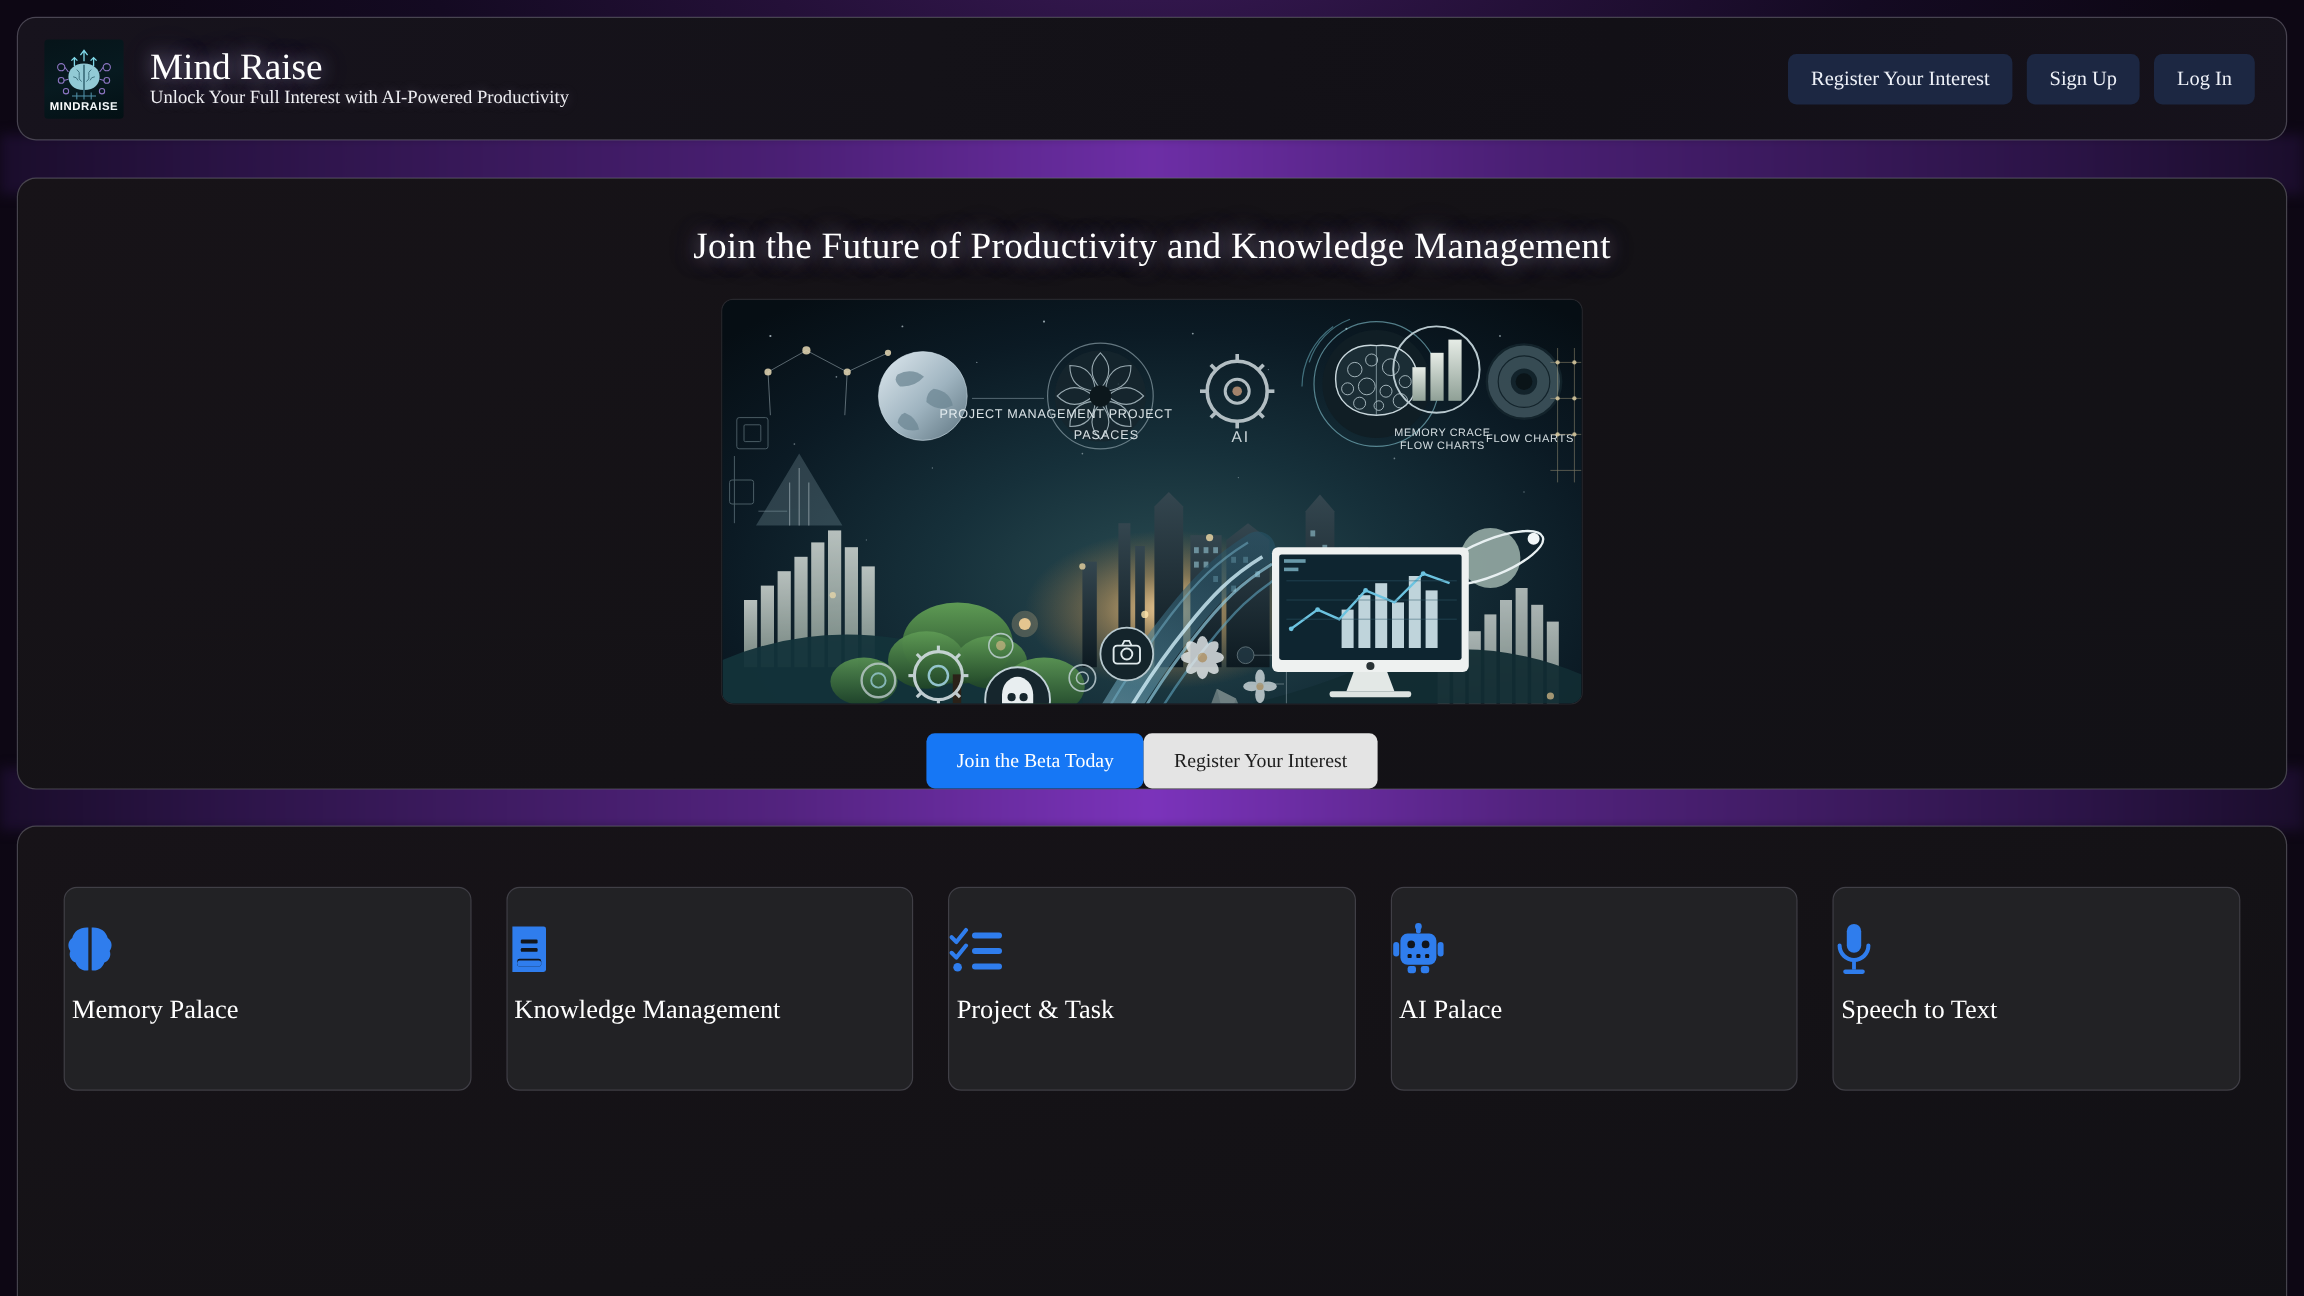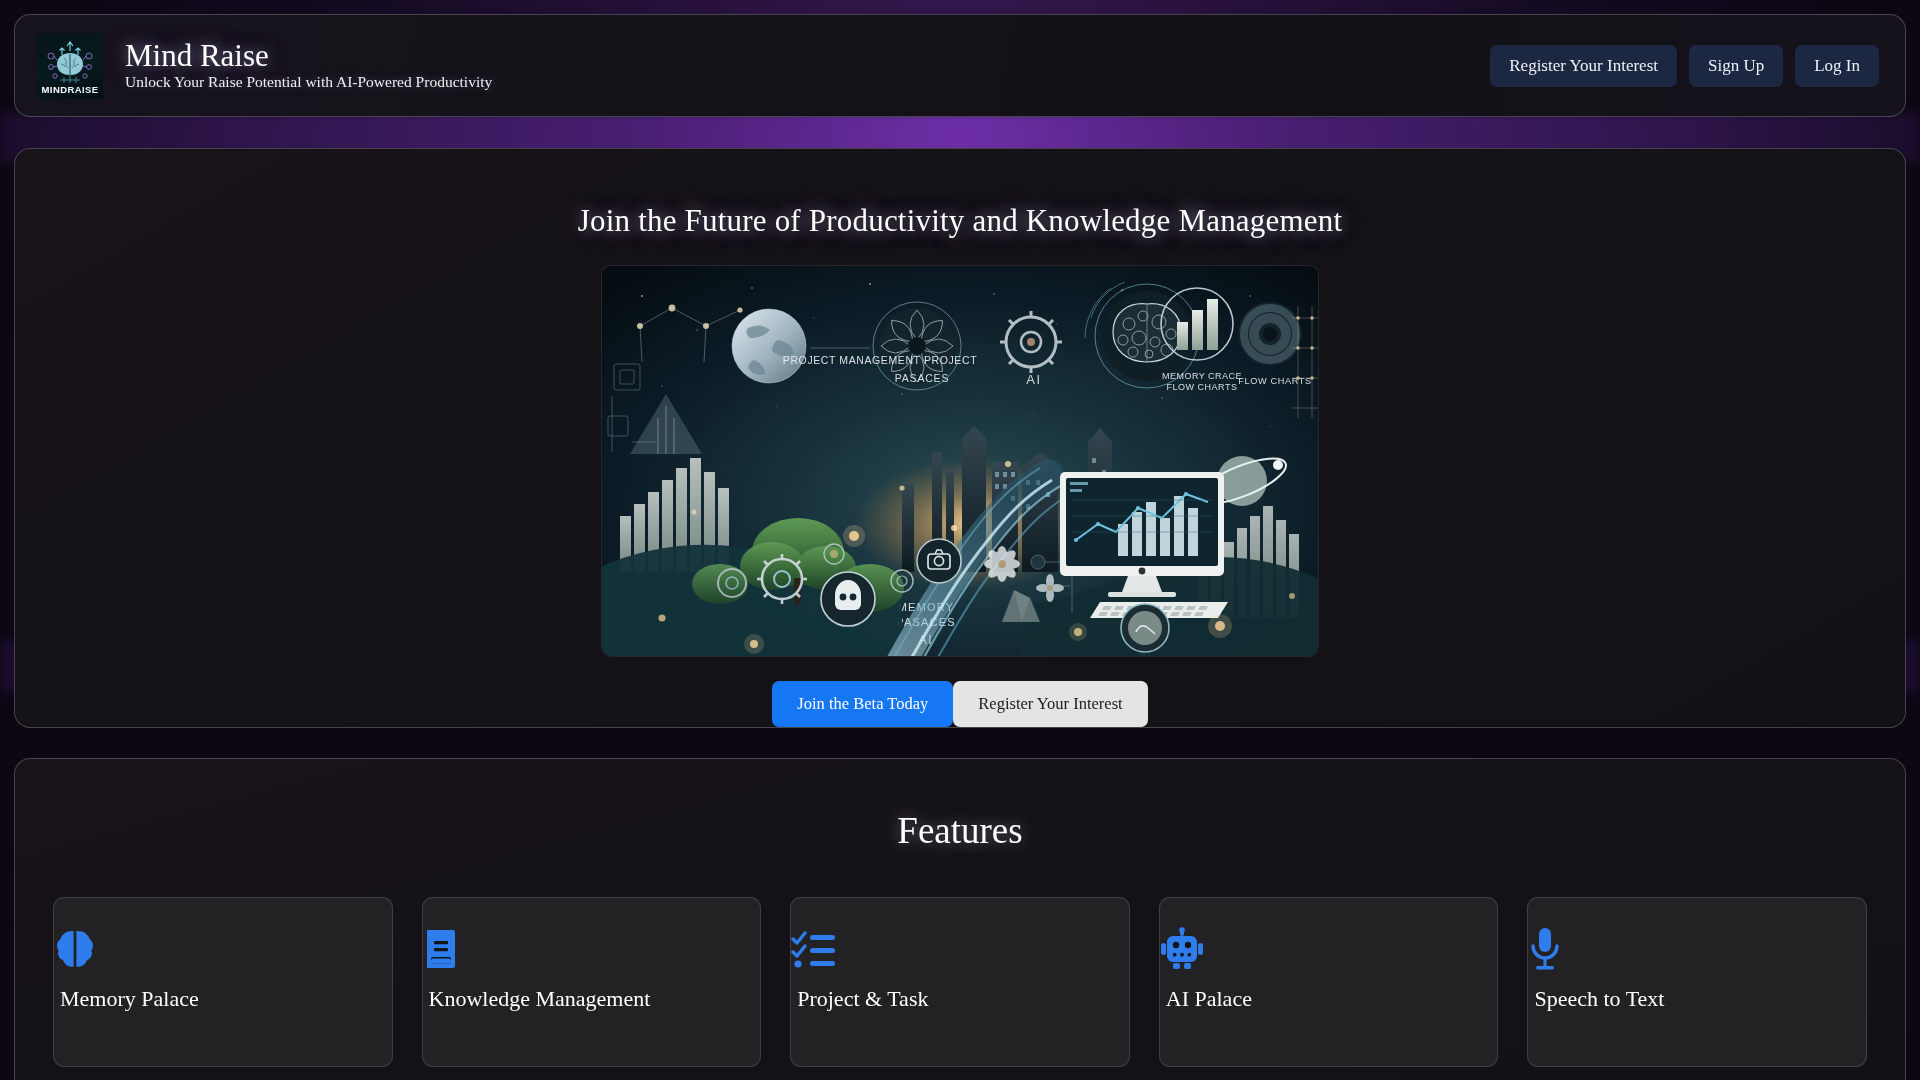--- a/index.html
+++ b/index.html
@@ -103,25 +103,25 @@
     font-family: "Liberation Serif", "DejaVu Serif", serif;
     font-size: 17px;
     padding: 11px 19px;
     cursor: pointer;
     white-space: nowrap;
   }
 
   
   .hero {
     margin-top: 31px;
-    height: 580px;
+    height: 510px;
     display: flex;
     flex-direction: column;
     align-items: center;
-    padding-top: 54px;
+    padding-top: 38px;
     background: linear-gradient(150deg, #171318 0%, #141216 50%, #121116 100%);
   }
   .hero-title {
     font-size: 31px;
     color: #ffffff;
     text-shadow: 0 0 16px rgba(220,212,255,0.55), 0 0 34px rgba(140,110,215,0.28);
     margin-bottom: 27px;
     letter-spacing: 0.2px;
   }
 
@@ -241,21 +241,21 @@
             <path d="M20 44 L40 44"></path>
           </g>
         </svg>
         <div class="logo-word">
           <b>MIND</b><span>RAISE</span>
         </div>
       </div>
 
       <div class="brand-text">
         <div class="brand-title">Mind Raise</div>
-        <div class="brand-tagline">Unlock Your Raise Potential with AI-Powered Productivity</div>
+        <div class="brand-tagline">Unlock Your Full Interest with AI-Powered Productivity</div>
       </div>
     </div>
 
     <div class="nav">
       <button class="nav-btn">Register Your Interest</button>
       <button class="nav-btn">Sign Up</button>
       <button class="nav-btn">Log In</button>
     </div>
   </div>
 
@@ -700,21 +700,20 @@
       </svg>
     </div>
 
     <div class="cta-row">
       <button class="btn-primary">Join the Beta Today</button>
       <button class="btn-secondary">Register Your Interest</button>
     </div>
   </div>
 
   <div class="panel features">
-    <div class="features-title">Features</div>
 
     <div class="feature-grid">
 
       <div class="feature-card">
         <div class="feature-icon">
           <svg width="42" height="44" viewBox="0 0 42 44">
             <path d="M19.6 4 C13 3.4 7.6 7 6.2 12.6 C2.6 15 2 20 4.6 23.4 C3 27.2 5 31.6 9 33 C10.6 37.6 15 40.6 19.6 39.6 Z" fill="#2f7ded"></path>
             <path d="M22.4 4 C29 3.4 34.4 7 35.8 12.6 C39.4 15 40 20 37.4 23.4 C39 27.2 37 31.6 33 33 C31.4 37.6 27 40.6 22.4 39.6 Z" fill="#2f7ded"></path>
           </svg>
         </div>

